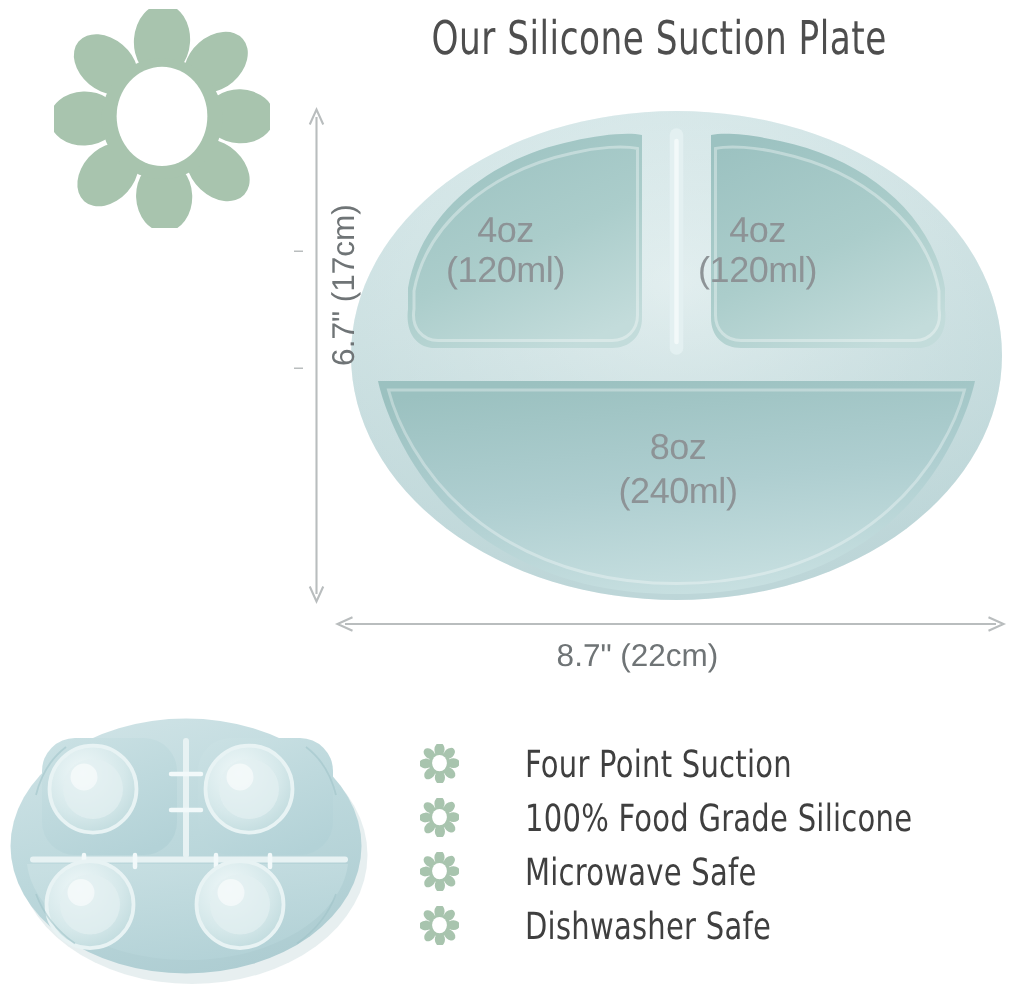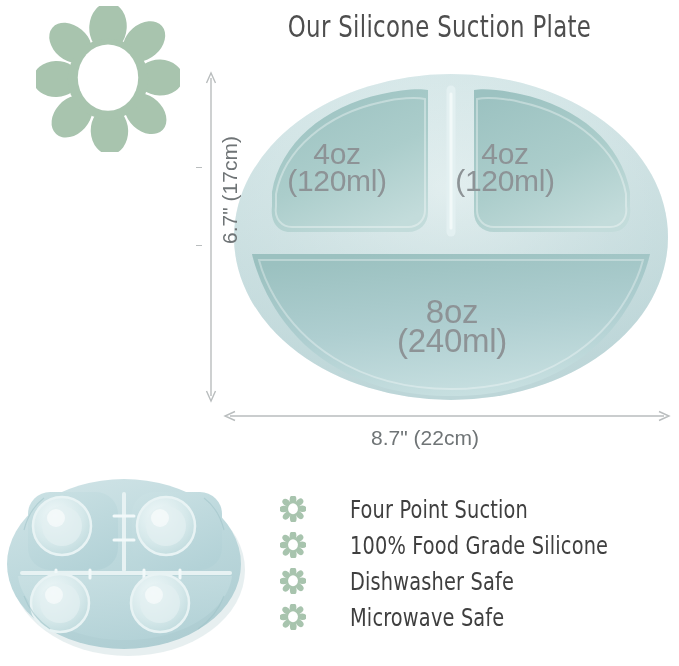--- a/index.html
+++ b/index.html
@@ -50,29 +50,29 @@
     left: 232px;
     top: 72px;
     width: 438px;
     height: 330px;
   }
   .plate-label {
     position: absolute;
     text-align: center;
     color: #8d9396;
     font-family: "Liberation Sans", sans-serif;
-    font-size: 30px;
+    font-size: 24px;
     line-height: 27px;
     letter-spacing: -0.3px;
     white-space: pre-line;
     pointer-events: none;
   }
   .label-tl { left: 272px; top: 140px; width: 130px; }
   .label-tr { left: 440px; top: 140px; width: 130px; }
-  .label-b  { left: 372px; top: 297px; width: 160px; font-size: 33px; line-height: 29px; }
+  .label-b  { left: 372px; top: 284px; width: 160px; font-size: 24px; line-height: 29px; }
 
   
   .dim-arrow-v {
     position: absolute;
     left: 204px;
     top: 70px;
     width: 14px;
     height: 334px;
   }
   .dim-arrow-h {
@@ -400,38 +400,38 @@
             <ellipse cx="76" cy="74" rx="12" ry="16.5" transform="rotate(133 76 74)"></ellipse>
             <ellipse cx="51" cy="86" rx="13" ry="16.5" transform="rotate(178 51 86)"></ellipse>
             <ellipse cx="25" cy="76" rx="12" ry="16.5" transform="rotate(222 25 76)"></ellipse>
             <ellipse cx="14" cy="50" rx="12.5" ry="16" transform="rotate(268 14 50)"></ellipse>
             <ellipse cx="24" cy="25" rx="12" ry="16.5" transform="rotate(310 24 25)"></ellipse>
             <circle cx="50" cy="50" r="28"></circle>
           </g>
           <ellipse cx="50" cy="49" rx="19" ry="21" fill="#ffffff"></ellipse>
         </svg>
       </span>
-      <span class="feature-text">Dishwasher Safe</span>
+      <span class="feature-text">Microwave Safe</span>
     </div>
 
     <div class="feature-row">
       <span class="feature-bullet">
         <svg viewBox="0 0 100 100" width="26" height="26" aria-hidden="true">
           <g fill="#a8c4ae">
             <ellipse cx="50" cy="14" rx="13" ry="17" transform="rotate(4 50 14)"></ellipse>
             <ellipse cx="75" cy="24" rx="12" ry="16.5" transform="rotate(49 75 24)"></ellipse>
             <ellipse cx="86" cy="49" rx="12.5" ry="16" transform="rotate(92 86 49)"></ellipse>
             <ellipse cx="76" cy="74" rx="12" ry="16.5" transform="rotate(133 76 74)"></ellipse>
             <ellipse cx="51" cy="86" rx="13" ry="16.5" transform="rotate(178 51 86)"></ellipse>
             <ellipse cx="25" cy="76" rx="12" ry="16.5" transform="rotate(222 25 76)"></ellipse>
             <ellipse cx="14" cy="50" rx="12.5" ry="16" transform="rotate(268 14 50)"></ellipse>
             <ellipse cx="24" cy="25" rx="12" ry="16.5" transform="rotate(310 24 25)"></ellipse>
             <circle cx="50" cy="50" r="28"></circle>
           </g>
           <ellipse cx="50" cy="49" rx="19" ry="21" fill="#ffffff"></ellipse>
         </svg>
       </span>
-      <span class="feature-text">Microwave Safe</span>
+      <span class="feature-text">Dishwasher Safe</span>
     </div>
 
   </div>
 
 </div>
 
 </body></html>

